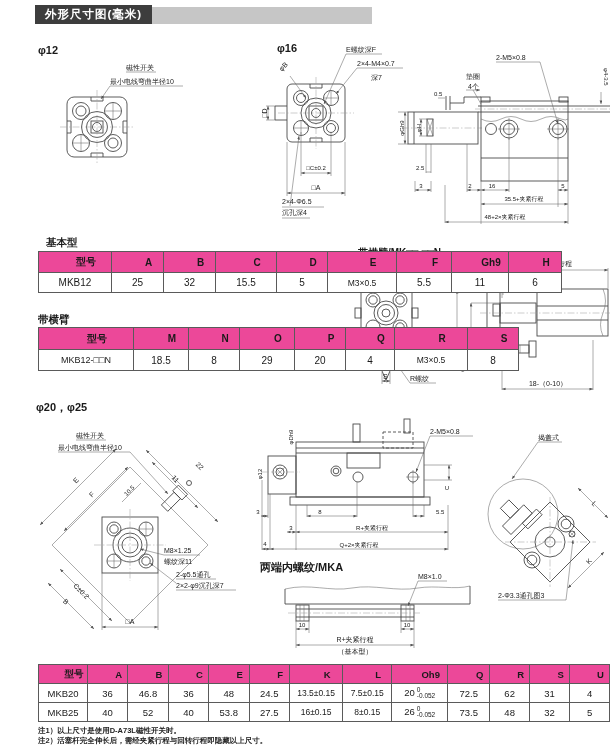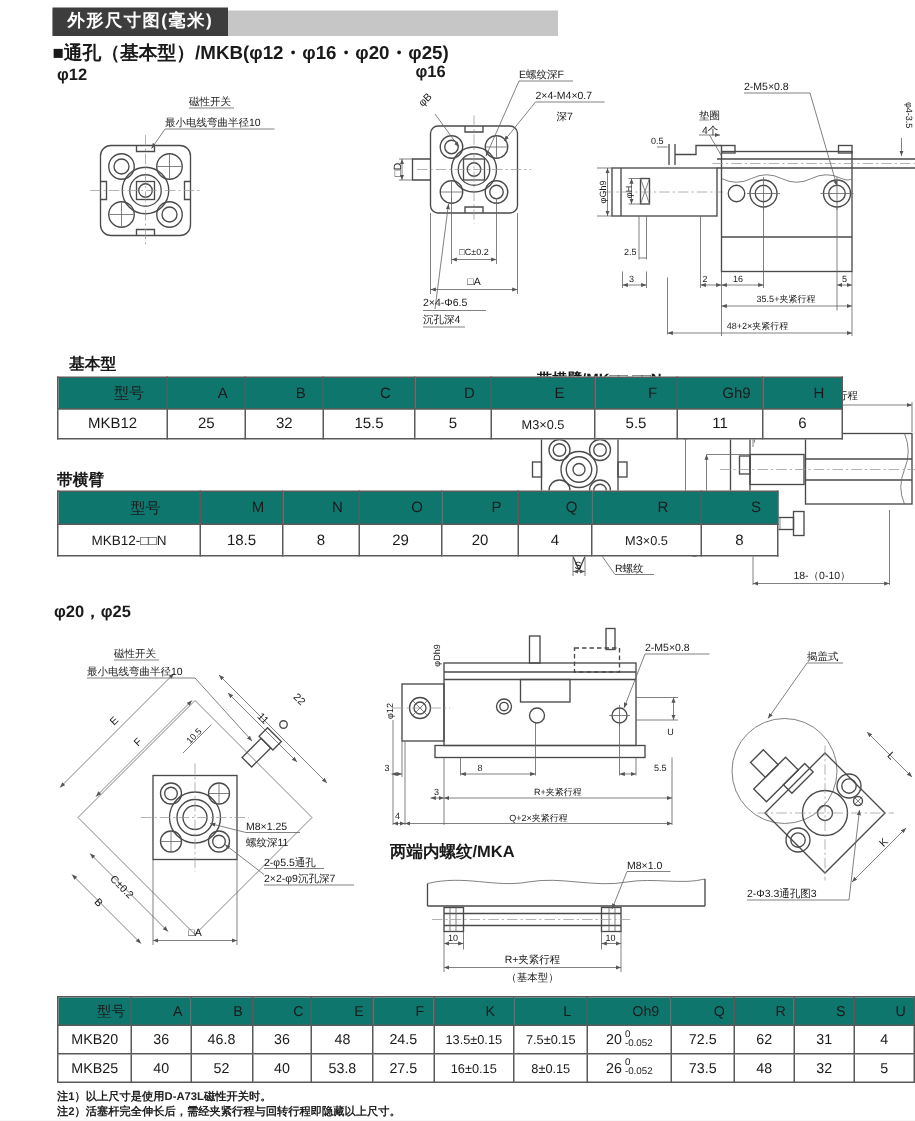--- a/index.html
+++ b/index.html
@@ -6,41 +6,40 @@
   #page{position:relative;width:610px;height:747px;background:#ffffff;overflow:hidden;
         font-family:"Liberation Sans","DejaVu Sans",sans-serif;color:#1a1a1a;}
   #hdr-strip{position:absolute;left:35px;top:7px;width:337px;height:17px;background:#c6c6c6;}
   #hdr-tag{position:absolute;left:35px;top:5px;height:19px;background:#3d3d3d;color:#fff;
            font-weight:bold;font-size:11.5px;line-height:19px;padding:0 10px;letter-spacing:1px;}
   #page-title{position:absolute;left:35px;top:27px;font-weight:bold;font-size:12.5px;}
   .sec-label{position:absolute;font-weight:bold;font-size:11px;}
   .tbl-title{position:absolute;font-weight:bold;font-size:10.5px;}
   .tbl{position:absolute;border-collapse:collapse;font-size:10px;background:#fff;}
   .tbl th,.tbl td{border:1px solid #5a5a5a;text-align:center;vertical-align:middle;padding:0 1px;}
-  .tbl th{background:#0f766e;font-weight:normal;height:20px;padding-left:23px;}
+  .tbl th{background:#ec4899;font-weight:bold;height:20px;padding-left:23px;}
   .tbl td{height:19px;}
   #t2 th{height:21px}#t2 td{height:20px}
   #t3{font-size:9.5px}#t3 th,#t3 td{height:18px}
   .tol{display:inline-flex;flex-direction:column;font-size:6.5px;line-height:6.5px;
        vertical-align:middle;margin-left:2px;text-align:left;}
   .note{position:absolute;font-size:7.5px;color:#222;font-weight:bold;}
   svg text{font-family:"Liberation Sans","DejaVu Sans",sans-serif;}
   .lb{stroke:none;fill:#1a1a1a;font-size:7px;}
   .lb6{stroke:none;fill:#1a1a1a;font-size:6px;}
   .dm{stroke:#666;stroke-width:0.55;}
   .cl{stroke:#999;stroke-width:0.5;stroke-dasharray:7 2 1.5 2;}
 </style>
 </head>
 <body>
 
 <div id="page">
 
   <div id="hdr-strip"></div>
   <div id="hdr-tag">外形尺寸图(毫米)</div>
-  <div id="page-title">■通孔（基本型）/MKB(φ12・φ16・φ20・φ25)</div>
 
   <div class="sec-label" style="left:38px;top:44px">φ12</div>
   <div class="sec-label" style="left:277px;top:42px">φ16</div>
   <div class="sec-label" style="left:36px;top:400px">φ20，φ25</div>
   <div class="tbl-title" style="left:46px;top:236px">基本型</div>
   <div class="tbl-title" style="left:38px;top:313px">带横臂</div>
   <div class="tbl-title" style="left:358px;top:246px;font-size:10px">带横臂/MK□□-□□N</div>
   <div class="tbl-title" style="left:260px;top:560px;font-size:11px">两端内螺纹/MKA</div>
 
   <svg width="610" height="747" style="position:absolute;left:0;top:0;pointer-events:none">

